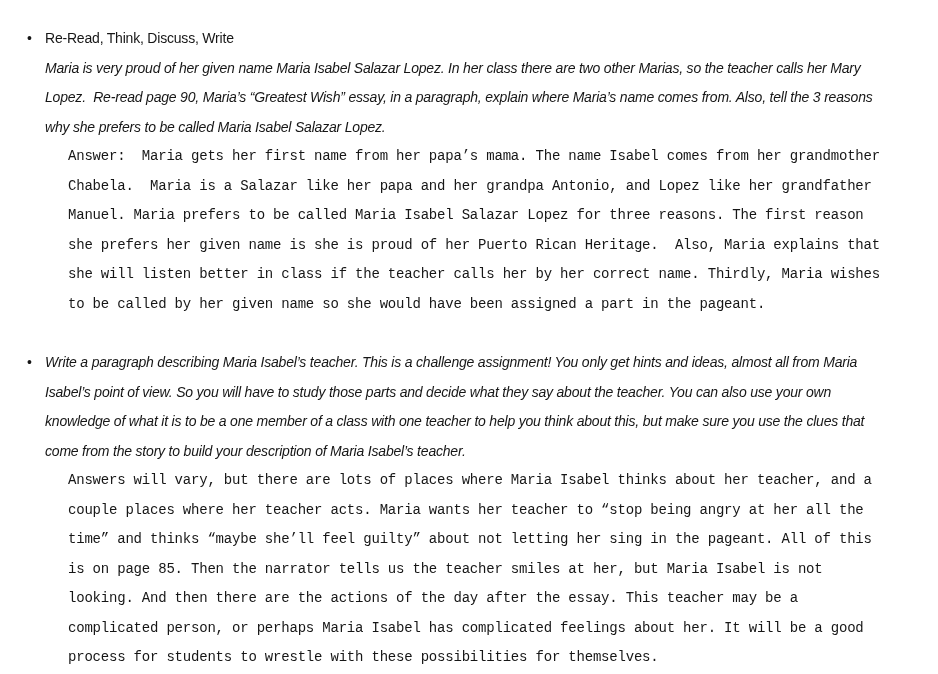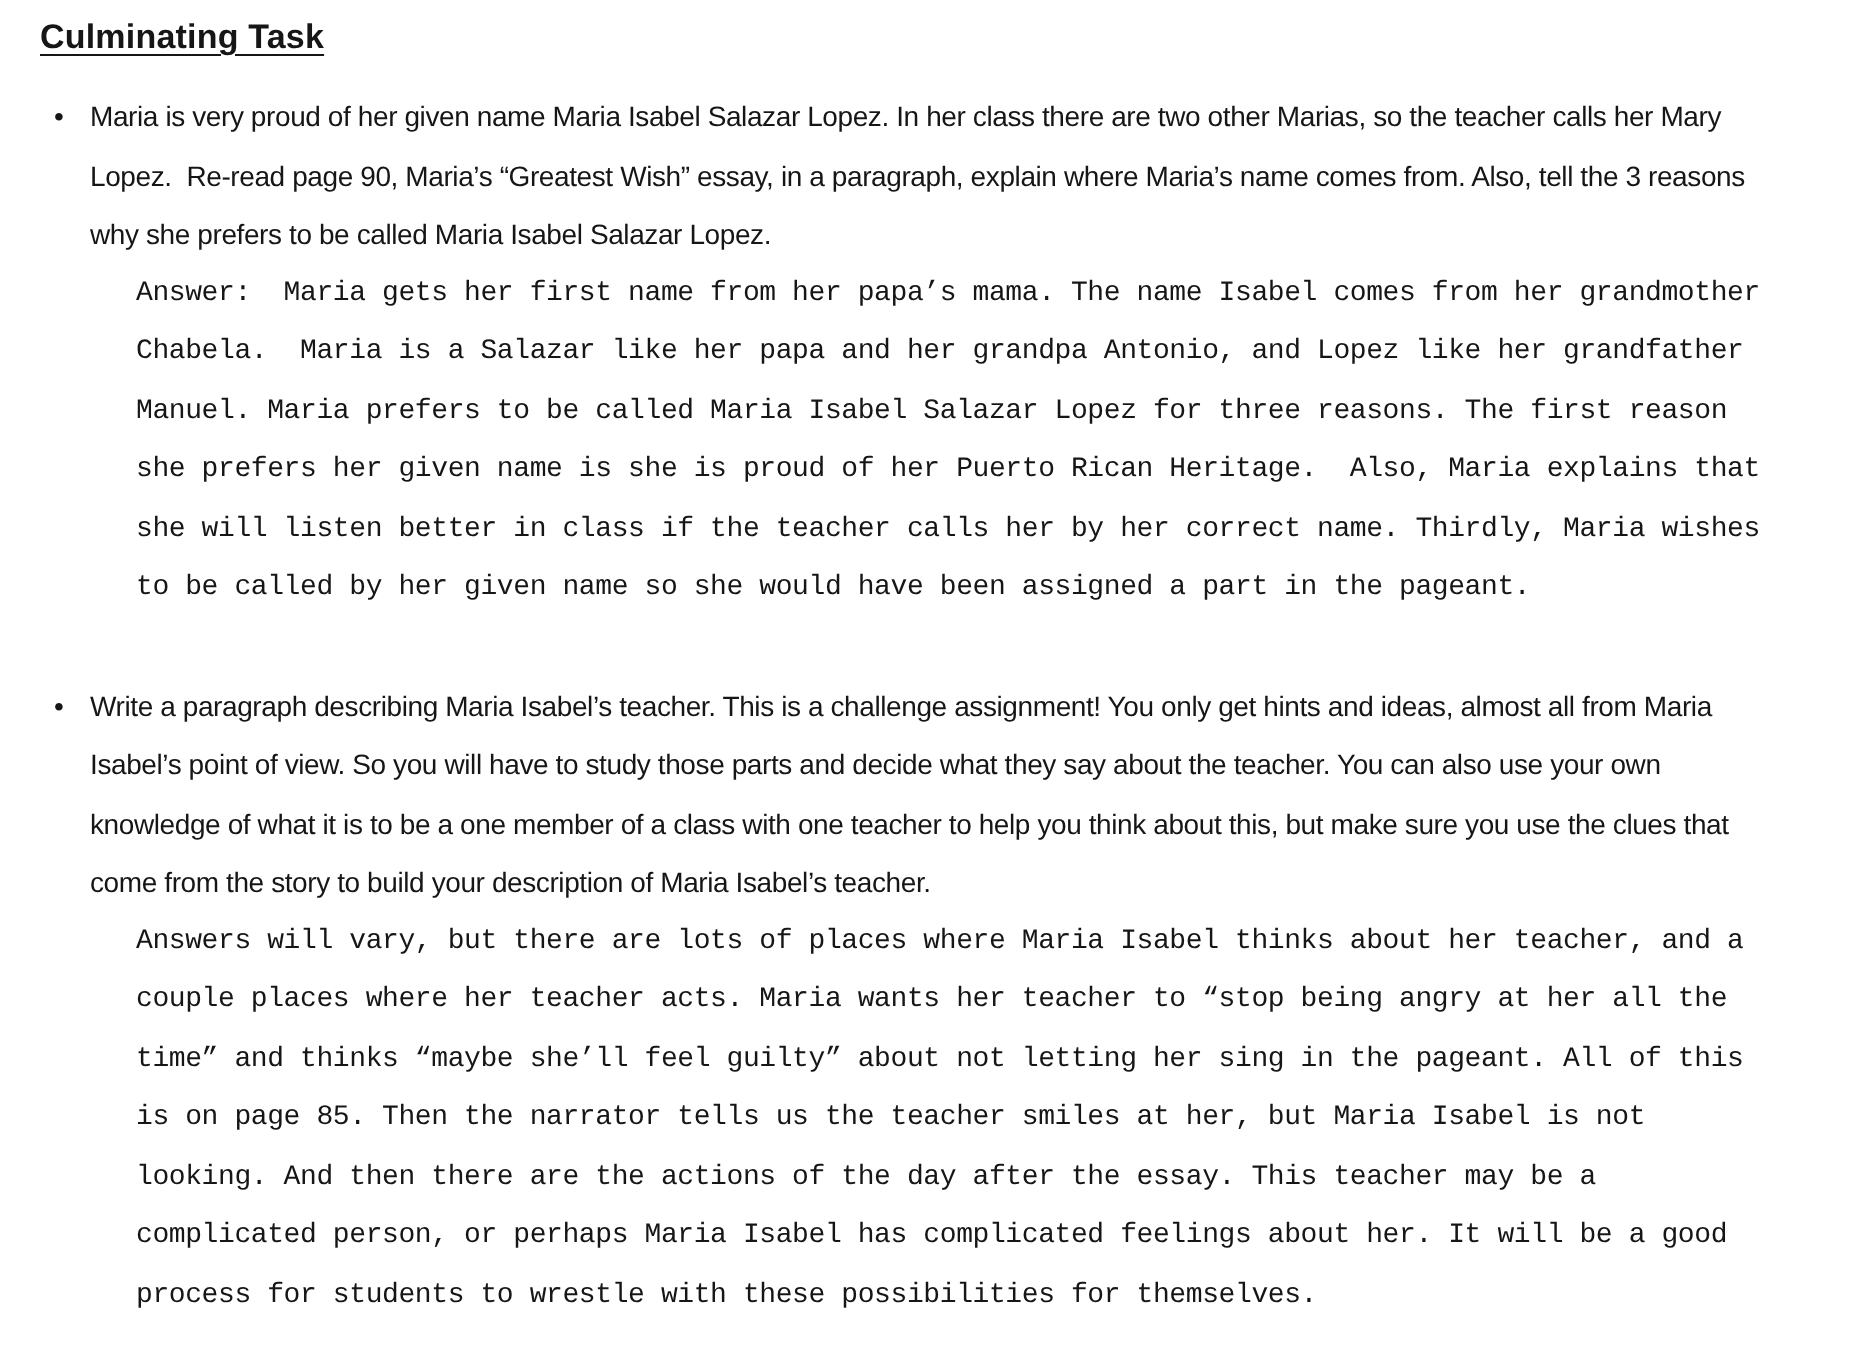--- a/index.html
+++ b/index.html
@@ -43,41 +43,42 @@
     position: absolute;
     left: 7px;
     top: 0;
     line-height: inherit;
   }
   .task-heading {
     white-space: pre-wrap;
     max-width: 845px;
   }
   .task-prompt {
+    font-style: italic;
     white-space: pre-wrap;
     max-width: 845px;
   }
   .task-answer {
     margin-left: 23px;
     white-space: pre-wrap;
     max-width: 820px;
     font-family: Liberation Mono, monospace;
   }
 </style>
 </head>
 <body>
 
 <div class="page">
 
-  <h1 class="doc-title">Culminating Task</h1>
 
   <div class="body-text">
 
     <div class="bullet-item">
       <span class="bullet-marker">•</span>
+      <div class="task-heading">Re-Read, Think, Discuss, Write</div>
       <div class="task-prompt">Maria is very proud of her given name Maria Isabel Salazar Lopez. In her class there are two other Marias, so the teacher calls her Mary Lopez.  Re-read page 90, Maria’s “Greatest Wish” essay, in a paragraph, explain where Maria’s name comes from. Also, tell the 3 reasons why she prefers to be called Maria Isabel Salazar Lopez.</div>
       <div class="task-answer">Answer:  Maria gets her first name from her papa’s mama. The name Isabel comes from her grandmother Chabela.  Maria is a Salazar like her papa and her grandpa Antonio, and Lopez like her grandfather Manuel. Maria prefers to be called Maria Isabel Salazar Lopez for three reasons. The first reason she prefers her given name is she is proud of her Puerto Rican Heritage.  Also, Maria explains that she will listen better in class if the teacher calls her by her correct name. Thirdly, Maria wishes to be called by her given name so she would have been assigned a part in the pageant.</div>
     </div>
 
     <div class="bullet-item second">
       <span class="bullet-marker">•</span>
       <div class="task-prompt">Write a paragraph describing Maria Isabel’s teacher. This is a challenge assignment! You only get hints and ideas, almost all from Maria Isabel’s point of view. So you will have to study those parts and decide what they say about the teacher. You can also use your own knowledge of what it is to be a one member of a class with one teacher to help you think about this, but make sure you use the clues that come from the story to build your description of Maria Isabel’s teacher.</div>
       <div class="task-answer">Answers will vary, but there are lots of places where Maria Isabel thinks about her teacher, and a couple places where her teacher acts. Maria wants her teacher to “stop being angry at her all the time” and thinks “maybe she’ll feel guilty” about not letting her sing in the pageant. All of this is on page 85. Then the narrator tells us the teacher smiles at her, but Maria Isabel is not looking. And then there are the actions of the day after the essay. This teacher may be a complicated person, or perhaps Maria Isabel has complicated feelings about her. It will be a good process for students to wrestle with these possibilities for themselves.</div>
     </div>
 

